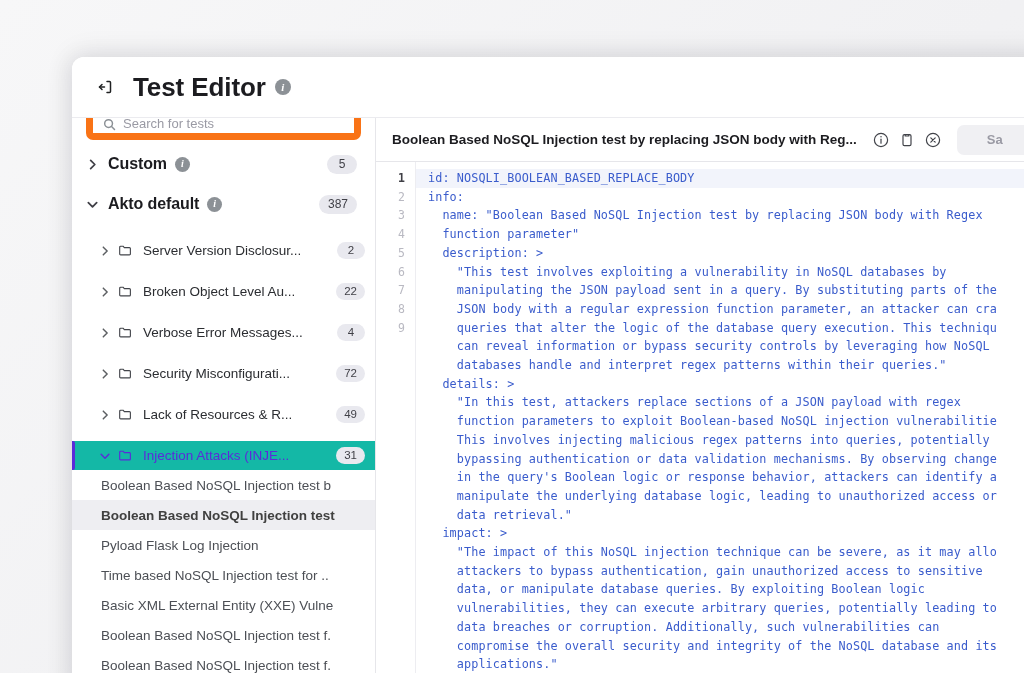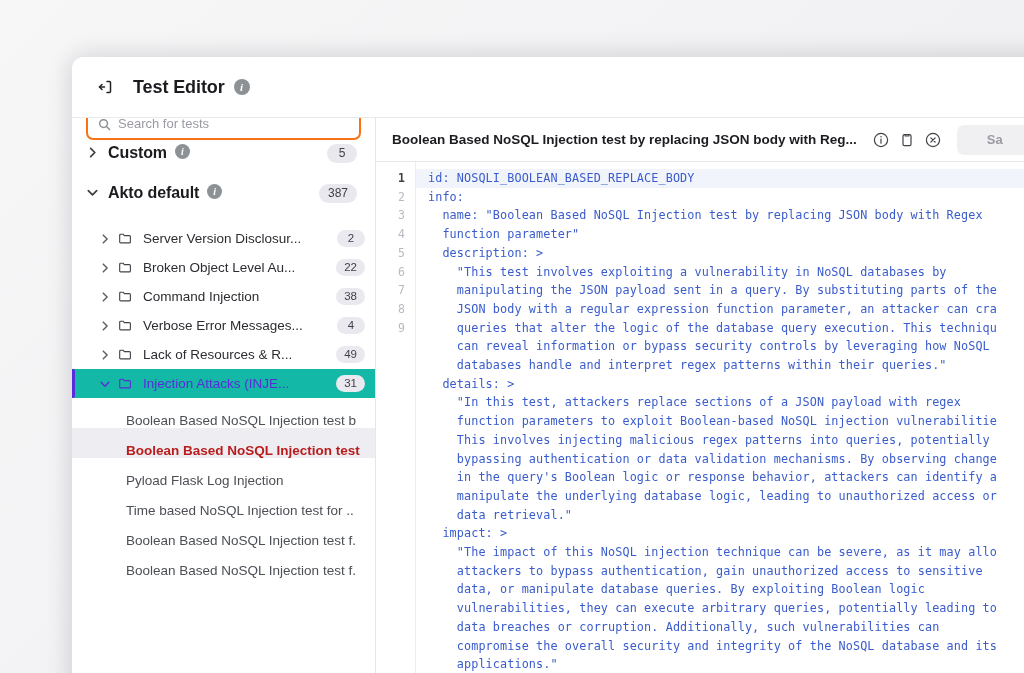--- a/index.html
+++ b/index.html
@@ -53,21 +53,21 @@
     width: 22px;
     height: 22px;
     margin-right: 17px;
     color: #202223;
     display: flex;
     align-items: center;
     justify-content: center;
     cursor: pointer;
   }
   .title-text {
-    font-size: 18px;
+    font-size: 26px;
     font-weight: 700;
     color: #1c1c20;
     letter-spacing: -0.1px;
     margin-right: 9px;
   }
 
   
   .info-badge {
     display: inline-flex;
     align-items: center;
@@ -107,21 +107,21 @@
     left: 0;
     right: 0;
     top: -22px;           
     padding: 0 0 0 0;
   }
   .search-wrap {
     margin: 10px 14px 4px 14px;
   }
   .search-box {
     height: 34px;
-    border: 2px solid #f97316;
+    border: 7px solid #f97316;
     border-radius: 7px;
     display: flex;
     align-items: center;
     padding: 0 10px;
     background: #fff;
     box-sizing: border-box;
   }
   .search-icon {
     width: 13px;
     height: 13px;
@@ -130,21 +130,21 @@
     flex: 0 0 auto;
   }
   .search-placeholder {
     font-size: 13px;
     color: #9a9aa4;
   }
 
   
   .group-row {
     display: flex;
-    align-items: flex-start;
+    align-items: center;
     height: 40px;
     padding: 0 18px 0 12px;
     cursor: pointer;
   }
   .chev {
     width: 16px;
     height: 16px;
     flex: 0 0 16px;
     margin-right: 8px;
     color: #3f3f46;
@@ -173,20 +173,21 @@
 
   
   .folder-row {
     display: flex;
     align-items: center;
     height: 29px;
     padding-left: 26px;
     padding-right: 10px;
     cursor: pointer;
     position: relative;
+    margin-top: 12px;
   }
   .folder-row .chev { width: 14px; height: 14px; flex: 0 0 14px; margin-right: 6px; color: #5c5f62; }
   .folder-icon {
     width: 16px;
     height: 16px;
     flex: 0 0 16px;
     margin-right: 9px;
     color: #42444a;
     display: flex;
     align-items: center;
@@ -218,39 +219,39 @@
     background: #5b2bd9;
     border-radius: 0 2px 2px 0;
   }
   .folder-row.selected .folder-label { color: #5b2bd9; }
   .folder-row.selected .chev,
   .folder-row.selected .folder-icon { color: #5b2bd9; }
 
   
   .test-row {
     display: flex;
-    align-items: flex-end;
+    align-items: center;
     height: 30px;
-    padding-left: 54px;
+    padding-left: 29px;
     padding-right: 4px;
     font-size: 13.5px;
     color: #4c4f55;
     white-space: nowrap;
     overflow: hidden;
     cursor: pointer;
   }
   .test-row span {
     overflow: hidden;
     text-overflow: clip;
     white-space: nowrap;
   }
   .test-row.active {
     background: #eeeef2;
     font-weight: 700;
-    color: #b91c1c;
+    color: #404040;
   }
 
   
   .editor-pane {
     flex: 1 1 auto;
     display: flex;
     flex-direction: column;
     min-width: 0;
     background: #ffffff;
   }
@@ -437,36 +438,36 @@
               <span class="chev">
                 <svg width="12" height="12" viewBox="0 0 14 14" fill="none" stroke="currentColor" stroke-width="1.7" stroke-linecap="round" stroke-linejoin="round">
                   <path d="M5 2.5 9.5 7 5 11.5"></path>
                 </svg>
               </span>
               <span class="folder-icon">
                 <svg width="15" height="15" viewBox="0 0 16 16" fill="none" stroke="currentColor" stroke-width="1.2" stroke-linejoin="round">
                   <path d="M1.8 4.4a1 1 0 0 1 1-1h2.6l1.3 1.5h5.5a1 1 0 0 1 1 1v5.7a1 1 0 0 1-1 1H2.8a1 1 0 0 1-1-1z"></path>
                 </svg>
               </span>
-              <span class="folder-label">Command Injection</span>
-              <span class="count-pill">38</span>
+              <span class="folder-label">Verbose Error Messages...</span>
+              <span class="count-pill">4</span>
             </div>
             <div class="folder-row">
               <span class="chev">
                 <svg width="12" height="12" viewBox="0 0 14 14" fill="none" stroke="currentColor" stroke-width="1.7" stroke-linecap="round" stroke-linejoin="round">
                   <path d="M5 2.5 9.5 7 5 11.5"></path>
                 </svg>
               </span>
               <span class="folder-icon">
                 <svg width="15" height="15" viewBox="0 0 16 16" fill="none" stroke="currentColor" stroke-width="1.2" stroke-linejoin="round">
                   <path d="M1.8 4.4a1 1 0 0 1 1-1h2.6l1.3 1.5h5.5a1 1 0 0 1 1 1v5.7a1 1 0 0 1-1 1H2.8a1 1 0 0 1-1-1z"></path>
                 </svg>
               </span>
-              <span class="folder-label">Verbose Error Messages...</span>
-              <span class="count-pill">4</span>
+              <span class="folder-label">Security Misconfigurati...</span>
+              <span class="count-pill">72</span>
             </div>
             <div class="folder-row">
               <span class="chev">
                 <svg width="12" height="12" viewBox="0 0 14 14" fill="none" stroke="currentColor" stroke-width="1.7" stroke-linecap="round" stroke-linejoin="round">
                   <path d="M5 2.5 9.5 7 5 11.5"></path>
                 </svg>
               </span>
               <span class="folder-icon">
                 <svg width="15" height="15" viewBox="0 0 16 16" fill="none" stroke="currentColor" stroke-width="1.2" stroke-linejoin="round">
                   <path d="M1.8 4.4a1 1 0 0 1 1-1h2.6l1.3 1.5h5.5a1 1 0 0 1 1 1v5.7a1 1 0 0 1-1 1H2.8a1 1 0 0 1-1-1z"></path>
@@ -495,20 +496,23 @@
               <span>Boolean Based NoSQL Injection test b</span>
             </div>
             <div class="test-row active">
               <span>Boolean Based NoSQL Injection test</span>
             </div>
             <div class="test-row">
               <span>Pyload Flask Log Injection</span>
             </div>
             <div class="test-row">
               <span>Time based NoSQL Injection test for ..</span>
+            </div>
+            <div class="test-row">
+              <span>Basic XML External Entity (XXE) Vulne</span>
             </div>
             <div class="test-row">
               <span>Boolean Based NoSQL Injection test f.</span>
             </div>
             <div class="test-row">
               <span>Boolean Based NoSQL Injection test f.</span>
             </div>
             <div class="test-row"></div>
           </div>
 

